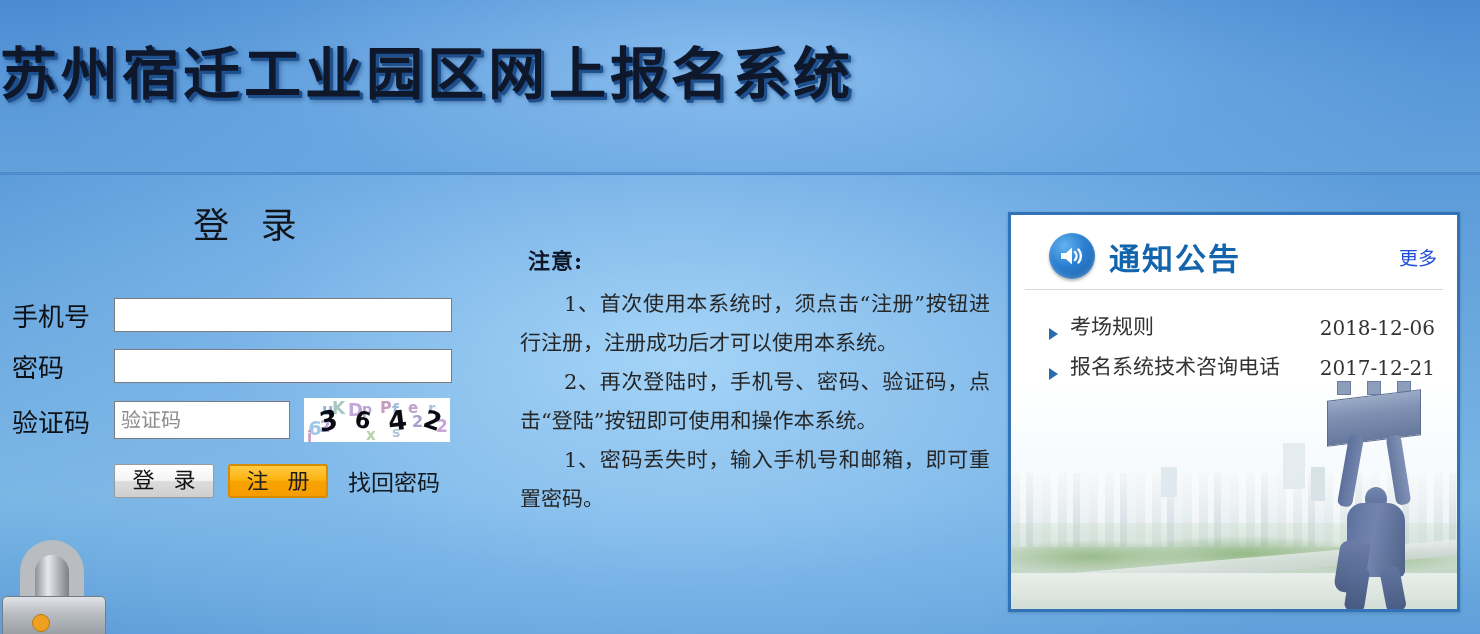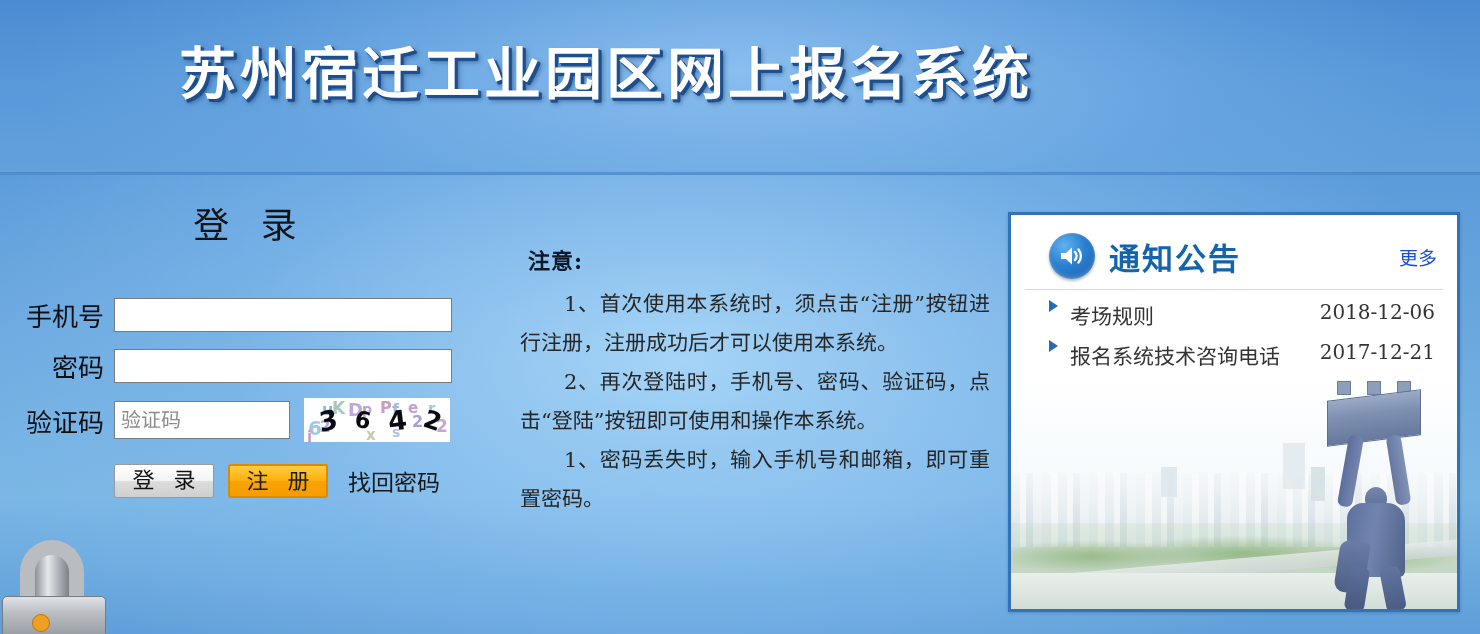--- a/index.html
+++ b/index.html
@@ -24,41 +24,41 @@
   }
   .bg-body{
     position:absolute;left:0;top:175px;width:1480px;height:459px;
     background:
       radial-gradient(ellipse 1000px 520px at 46% 40%, rgba(168,214,248,.95) 0%, rgba(132,188,238,.55) 45%, rgba(86,148,210,0) 78%),
       linear-gradient(180deg,#5b9bd9 0%,#6ba8de 35%,#7ab6e4 70%,#5f9ed9 100%);
   }
 
   
   .site-title{
-    position:absolute;left:0;top:28px;width:1212px;text-align:center;
+    position:absolute;left:0;top:28px;width:1212px;
     font-family:"DejaVu Sans","Liberation Sans",sans-serif;
-    font-weight:bold;font-size:57px;letter-spacing:4px;color:#ffffff;
+    font-weight:bold;font-size:57px;letter-spacing:4px;color:#0f172a;
     text-shadow:
       3px 3px 0 #1d4f8e, 2px 3px 0 #1d4f8e, 3px 2px 0 #1d4f8e,
       1px 1px 0 #2a5c9c, 4px 4px 5px rgba(16,48,90,.55);
     white-space:nowrap;
   }
 
   
   .login-panel{position:absolute;left:12px;top:196px;width:492px;height:340px;}
   .login-heading{
     width:460px;text-align:center;margin-left:8px;
     font-size:36px;color:#101418;letter-spacing:10px;
     font-family:"DejaVu Sans","Liberation Sans",sans-serif;
     font-weight:normal;
   }
   .form-row{display:flex;align-items:center;margin-top:14px;}
   .form-row.row-phone{margin-top:48px;}
   .form-label{
-    width:92px;text-align:right;padding-right:10px;
+    width:92px;text-align:left;padding-right:10px;
     font-size:26px;color:#0d1115;white-space:nowrap;
     font-family:Liberation Sans, sans-serif;
   }
   .text-input{
     height:34px;border:1px solid #7b7b7b;background:#ffffff;
     box-sizing:border-box;font-size:20px;color:#333;padding:0 6px;
     font-family:"DejaVu Sans","Liberation Sans",sans-serif;outline:none;
   }
   .input-wide{width:338px;}
   .input-captcha{width:176px;height:38px;}
@@ -145,21 +145,21 @@
   }
   .ann-more{
     margin-left:auto;font-size:19px;color:#1d4ed8;cursor:pointer;
     text-decoration:none;font-family:"DejaVu Serif","Liberation Serif",serif;
   }
   .ann-rule{
     height:1px;background:#d8d8d8;margin:0 14px;position:relative;z-index:3;
   }
   .ann-list{list-style:none;margin:0;padding:10px 22px 0 38px;position:relative;z-index:3;}
   .ann-item{
-    display:flex;align-items:flex-start;height:40px;
+    display:flex;align-items:flex-end;height:40px;
     font-family:"DejaVu Serif","Liberation Serif",serif;
     font-size:21px;color:#333333;cursor:pointer;
   }
   .ann-bullet{
     width:0;height:0;flex:none;margin-right:12px;
     border-left:9px solid #2a6bb0;
     border-top:6px solid transparent;border-bottom:6px solid transparent;
   }
   .ann-date{margin-left:auto;font-size:20px;color:#333333;letter-spacing:0px;}
 

